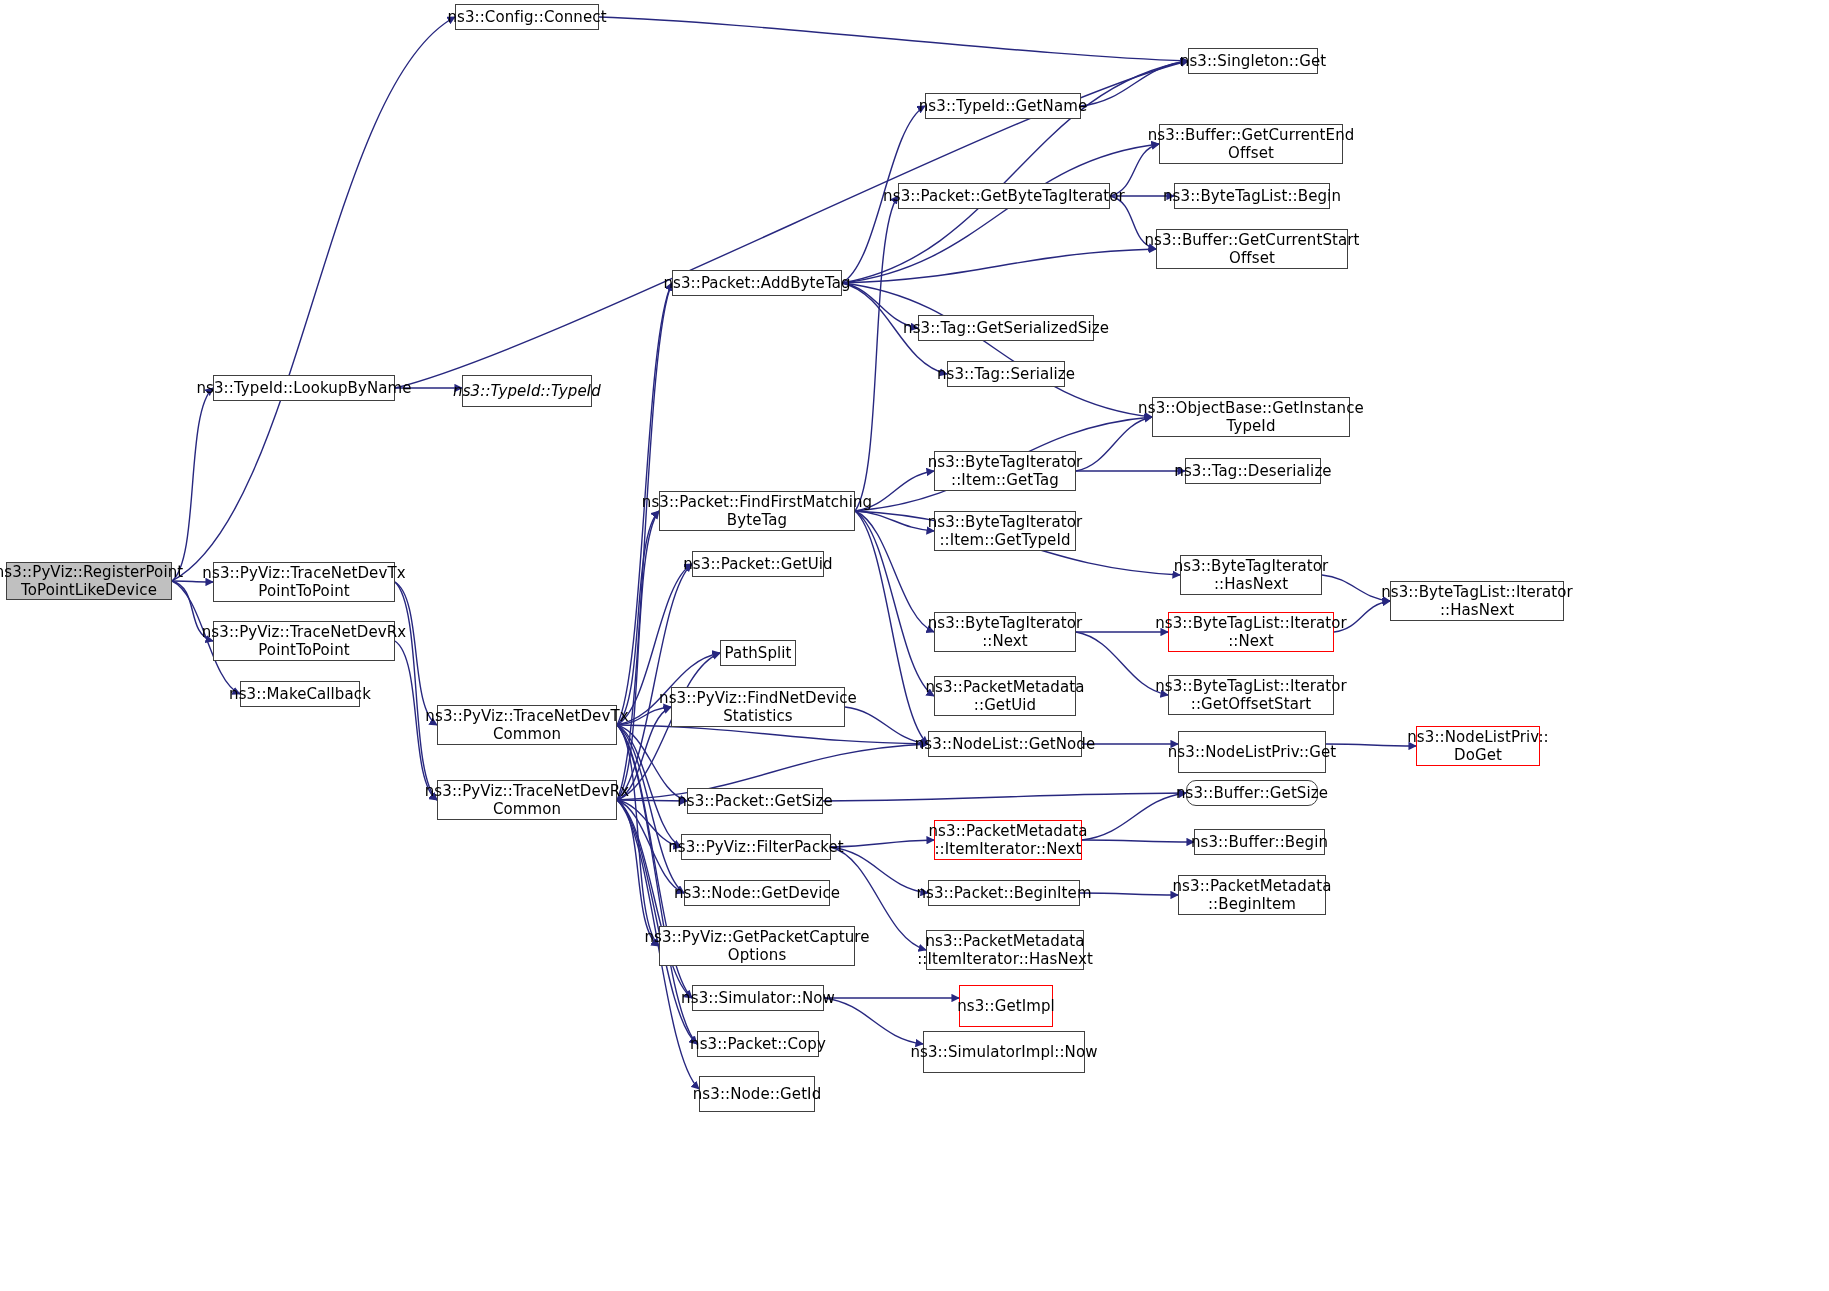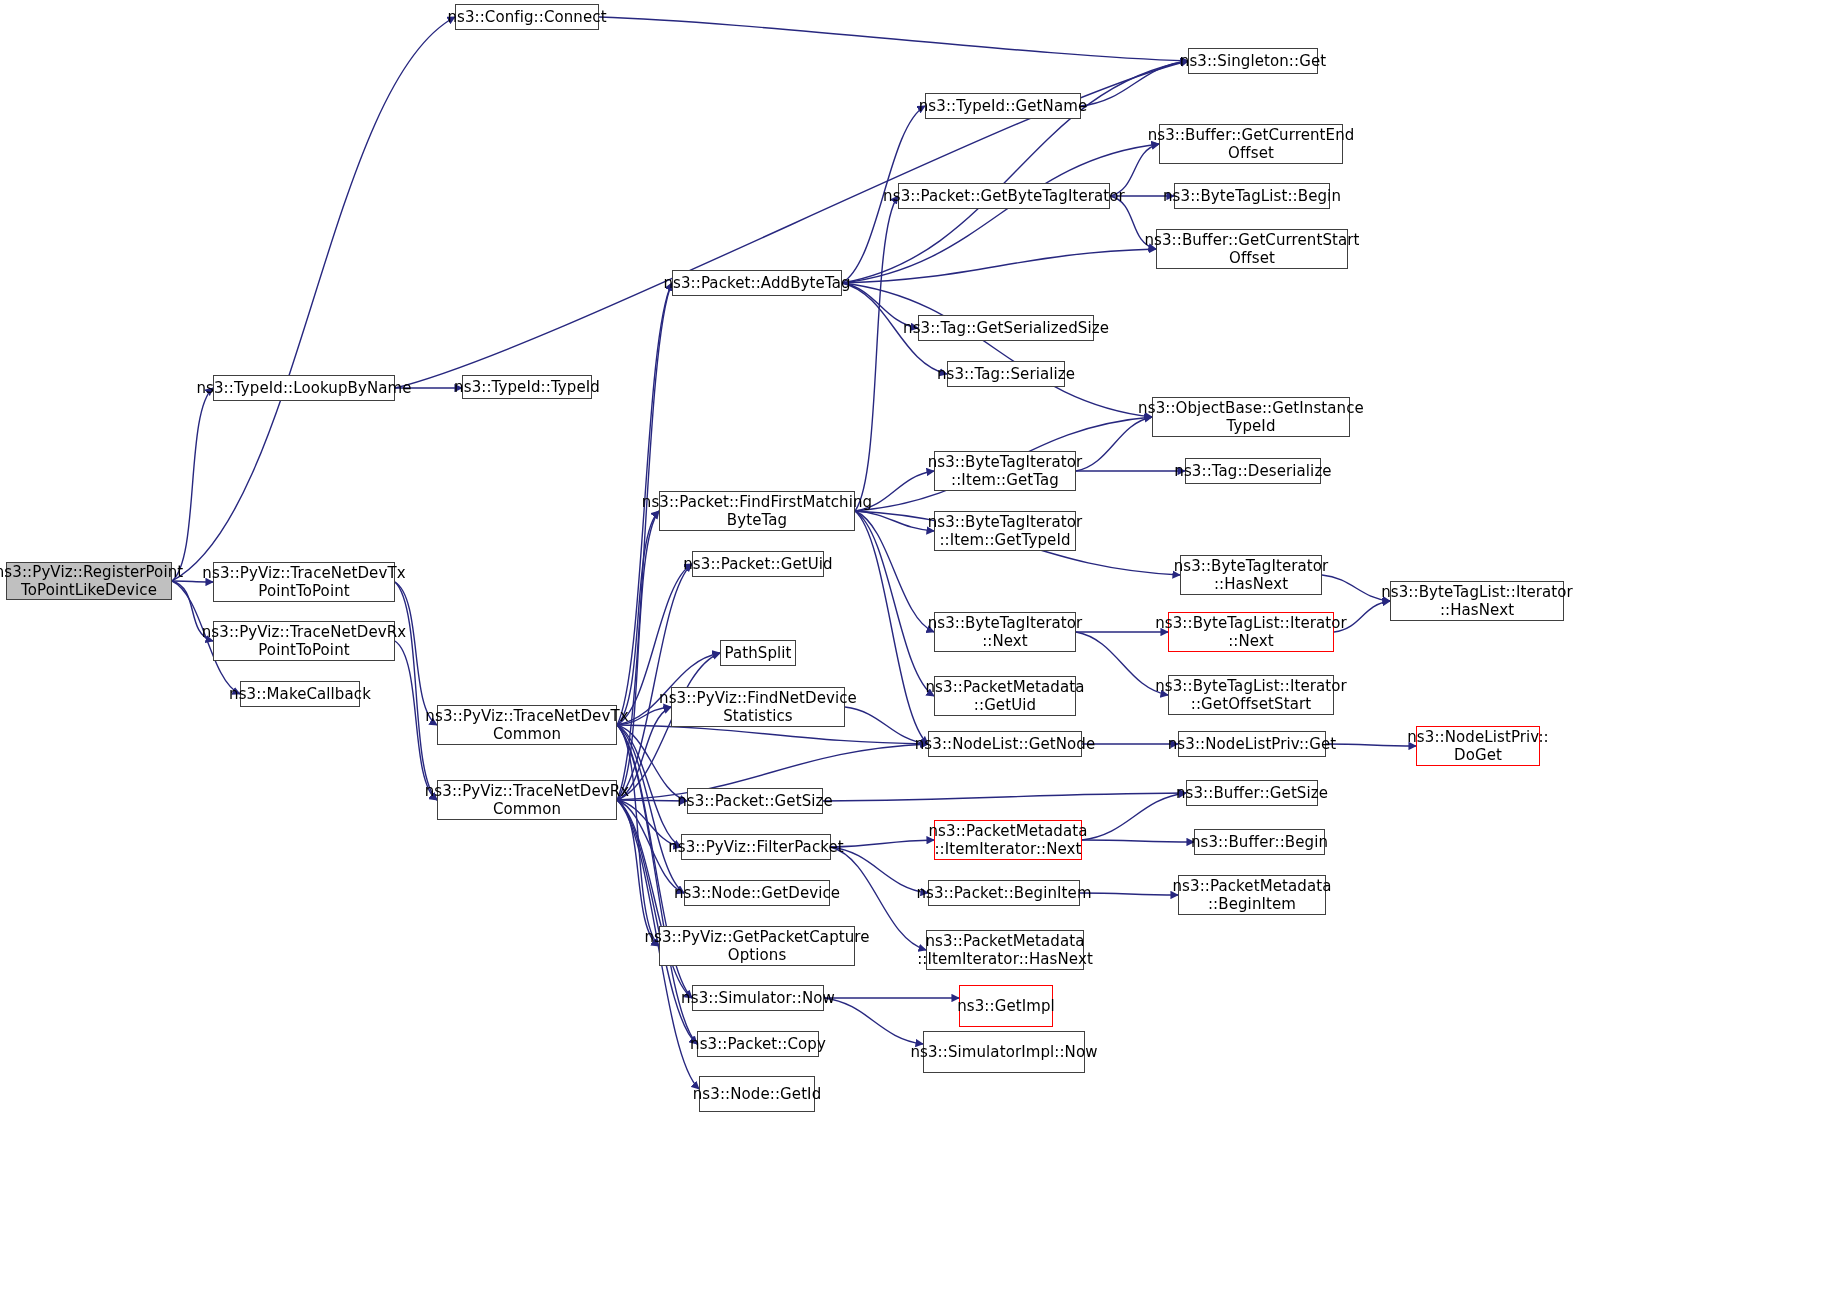--- a/index.html
+++ b/index.html
@@ -143,21 +143,21 @@
       <div class="node" style="left: 1159px; top: 124px; width: 184px; height: 40px;">ns3::Buffer::GetCurrentEnd
 Offset</div>
       <div class="node" style="left: 898px; top: 183px; width: 212px; height: 26px;">ns3::Packet::GetByteTagIterator</div>
       <div class="node" style="left: 1174px; top: 183px; width: 156px; height: 26px;">ns3::ByteTagList::Begin</div>
       <div class="node" style="left: 1156px; top: 229px; width: 192px; height: 40px;">ns3::Buffer::GetCurrentStart
 Offset</div>
       <div class="node" style="left: 672px; top: 270px; width: 170px; height: 26px;">ns3::Packet::AddByteTag</div>
       <div class="node" style="left: 918px; top: 315px; width: 176px; height: 26px;">ns3::Tag::GetSerializedSize</div>
       <div class="node" style="left: 947px; top: 361px; width: 118px; height: 26px;">ns3::Tag::Serialize</div>
       <div class="node" style="left: 213px; top: 375px; width: 182px; height: 26px;">ns3::TypeId::LookupByName</div>
-      <div class="node" style="left: 462px; top: 375px; width: 130px; height: 24px;">ns3::TypeId::TypeId</div>
+      <div class="node" style="left: 462px; top: 375px; width: 130px; height: 32px; font-style: italic;">ns3::TypeId::TypeId</div>
       <div class="node" style="left: 1152px; top: 397px; width: 198px; height: 40px;">ns3::ObjectBase::GetInstance
 TypeId</div>
       <div class="node" style="left: 934px; top: 451px; width: 142px; height: 40px;">ns3::ByteTagIterator
 ::Item::GetTag</div>
       <div class="node" style="left: 1185px; top: 458px; width: 136px; height: 26px;">ns3::Tag::Deserialize</div>
       <div class="node" style="left: 659px; top: 491px; width: 196px; height: 40px;">ns3::Packet::FindFirstMatching
 ByteTag</div>
       <div class="node" style="left: 934px; top: 511px; width: 142px; height: 40px;">ns3::ByteTagIterator
 ::Item::GetTypeId</div>
       <div class="node" style="left: 692px; top: 551px; width: 132px; height: 26px;">ns3::Packet::GetUid</div>
@@ -177,26 +177,26 @@
       <div class="node" style="left: 934px; top: 676px; width: 142px; height: 40px;">ns3::PacketMetadata
 ::GetUid</div>
       <div class="node" style="left: 1168px; top: 675px; width: 166px; height: 40px;">ns3::ByteTagList::Iterator
 ::GetOffsetStart</div>
       <div class="node" style="left: 240px; top: 681px; width: 120px; height: 26px;">ns3::MakeCallback</div>
       <div class="node" style="left: 671px; top: 687px; width: 174px; height: 40px;">ns3::PyViz::FindNetDevice
 Statistics</div>
       <div class="node" style="left: 437px; top: 705px; width: 180px; height: 40px;">ns3::PyViz::TraceNetDevTx
 Common</div>
       <div class="node" style="left: 928px; top: 731px; width: 154px; height: 26px;">ns3::NodeList::GetNode</div>
-      <div class="node" style="left: 1178px; top: 731px; width: 148px; height: 26px;">ns3::NodeListPriv::Get</div>
+      <div class="node" style="left: 1178px; top: 731px; width: 148px; height: 42px;">ns3::NodeListPriv::Get</div>
       <div class="node flagged" style="left: 1416px; top: 726px; width: 124px; height: 40px;">ns3::NodeListPriv::
 DoGet</div>
       <div class="node" style="left: 437px; top: 780px; width: 180px; height: 40px;">ns3::PyViz::TraceNetDevRx
 Common</div>
-      <div class="node" style="left: 1186px; top: 780px; width: 132px; height: 26px;">ns3::Buffer::GetSize</div>
+      <div class="node" style="left: 1186px; top: 780px; width: 132px; height: 26px; border-radius: 10px;">ns3::Buffer::GetSize</div>
       <div class="node" style="left: 687px; top: 788px; width: 136px; height: 26px;">ns3::Packet::GetSize</div>
       <div class="node flagged" style="left: 934px; top: 820px; width: 148px; height: 40px;">ns3::PacketMetadata
 ::ItemIterator::Next</div>
       <div class="node" style="left: 681px; top: 834px; width: 150px; height: 26px;">ns3::PyViz::FilterPacket</div>
       <div class="node" style="left: 1194px; top: 829px; width: 131px; height: 26px;">ns3::Buffer::Begin</div>
       <div class="node" style="left: 684px; top: 880px; width: 146px; height: 26px;">ns3::Node::GetDevice</div>
       <div class="node" style="left: 928px; top: 880px; width: 152px; height: 26px;">ns3::Packet::BeginItem</div>
       <div class="node" style="left: 1178px; top: 875px; width: 148px; height: 40px;">ns3::PacketMetadata
 ::BeginItem</div>
       <div class="node" style="left: 659px; top: 926px; width: 196px; height: 40px;">ns3::PyViz::GetPacketCapture

